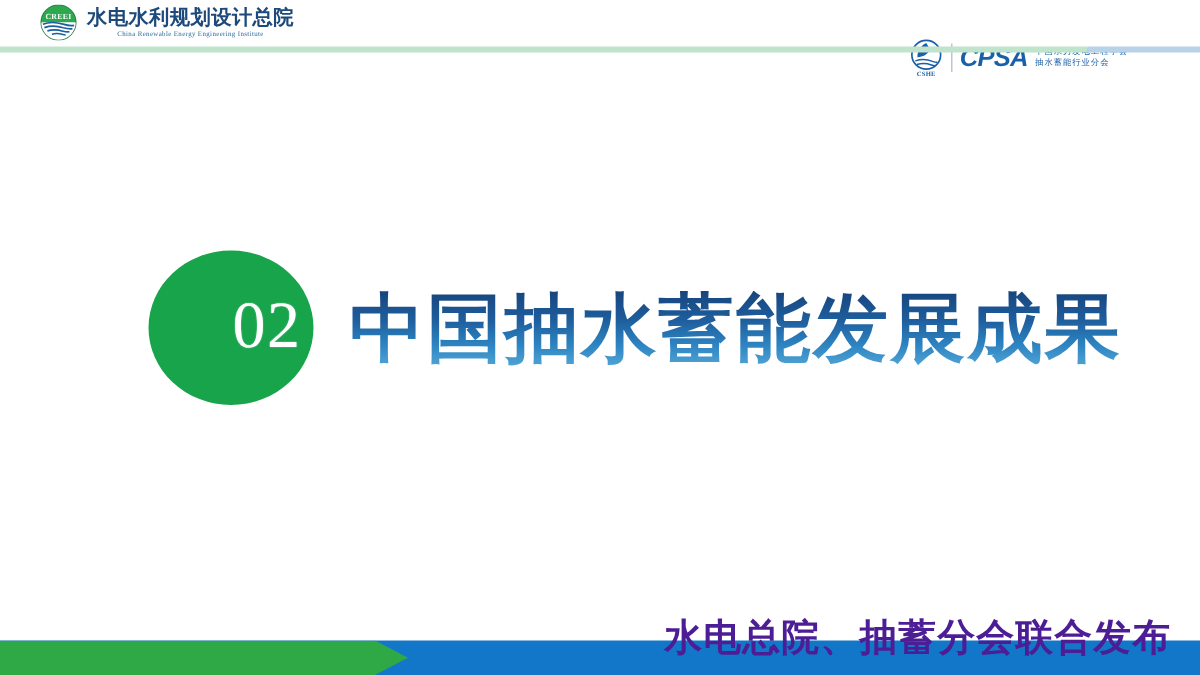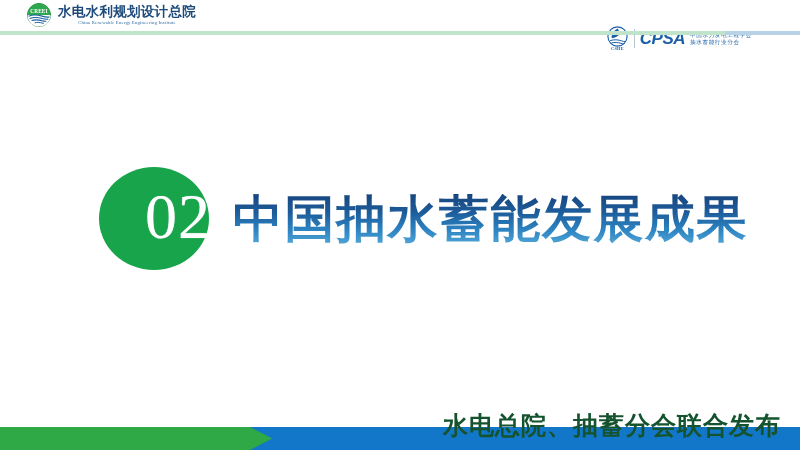--- a/index.html
+++ b/index.html
@@ -152,21 +152,21 @@
     height: 103px;
     border-radius: 50%;
     background: #17a44b;
     display: flex;
     align-items: center;
     justify-content: center;
     flex: none;
   }
   .num-circle-text {
     font-family: "Liberation Serif", serif;
-    font-size: 64px;
+    font-size: 44px;
     color: #ffffff;
     letter-spacing: 1px;
     line-height: 1;
     padding-bottom: 4px;
     text-shadow: 0 0 1px rgba(255,255,255,0.6);
     margin-left: 48px;
   }
 
   .section-title {
     font-family: "Liberation Serif", serif;
@@ -208,21 +208,21 @@
     clip-path: polygon(0 0, 250px 0, 272px 50%, 250px 100%, 0 100%);
   }
   .footer-text {
     position: absolute;
     right: 19px;
     top: -14px;
     font-family: "Liberation Serif", serif;
     font-weight: bold;
     font-size: 25px;
     line-height: 1;
-    color: #14532d;
+    color: #4c1d95;
     letter-spacing: 1px;
     white-space: nowrap;
   }
 </style>
 </head>
 <body>
 
 <div class="slide">
 
   <div class="header">

